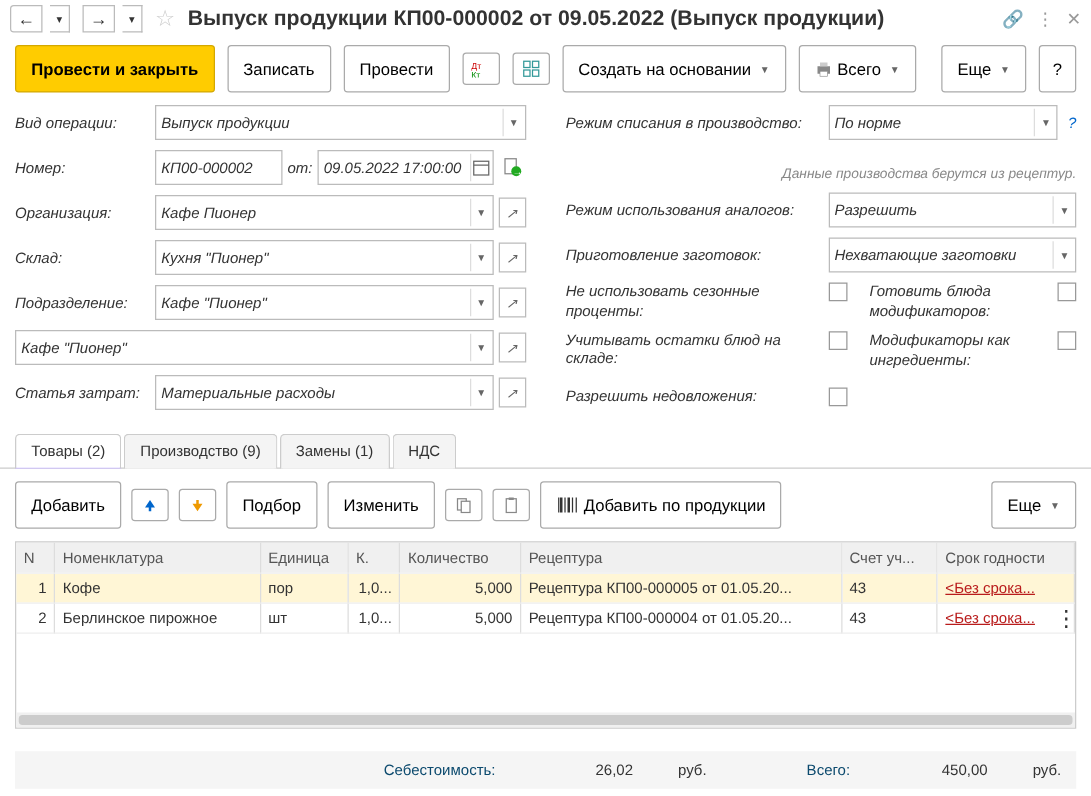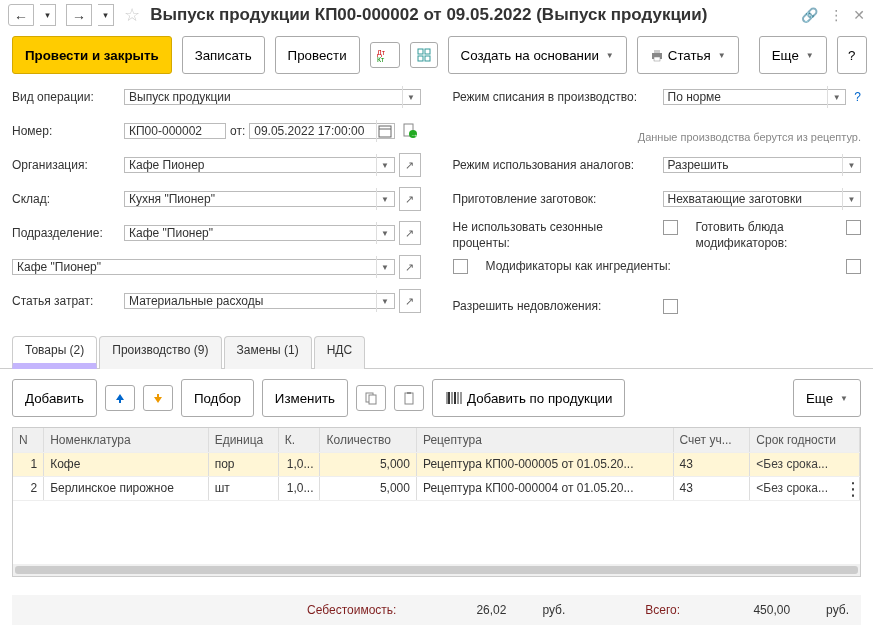--- a/index.html
+++ b/index.html
@@ -74,20 +74,21 @@
   font-weight: bold;
 }
 .btn.icon { padding: 4px 6px; width: 30px; justify-content: center; }
 .btn .caret { font-size: 8px; margin-left: 3px; color: #666; }
 .toolbar-spacer { flex: 1; }
 
 .form-area {
   display: flex;
   padding: 4px 12px 8px 12px;
   gap: 32px;
+  font-style: italic;
 }
 .form-col { flex: 1; }
 .form-row {
   display: flex;
   align-items: center;
   margin-bottom: 8px;
   min-height: 26px;
 }
 .form-label {
   width: 112px;
@@ -95,21 +96,21 @@
 }
 .form-col.right .form-label { width: 210px; }
 .input-wrap {
   flex: 1;
   display: flex;
   align-items: center;
   gap: 4px;
 }
 .input {
   border: 1px solid #bbb;
-  height: 16px;
+  height: 28px;
   padding: 0 4px;
   background: #fff;
   display: flex;
   align-items: center;
   flex: 1;
   min-width: 0;
 }
 .input.combo { padding-right: 0; }
 .dd-btn {
   width: 18px;
@@ -157,21 +158,21 @@
   background: #f4f4f4;
   margin-right: 2px;
   cursor: pointer;
   border-top-left-radius: 4px;
   border-top-right-radius: 4px;
   position: relative;
   top: 1px;
 }
 .tab.active {
   background: #fff;
-  border-bottom: 6px solid #c4b5fd;
+  border-bottom: 1px solid #c4b5fd;
 }
 
 .tab-toolbar {
   display: flex;
   align-items: center;
   padding: 10px 12px;
   gap: 8px;
 }
 .arrow-btn {
   width: 30px;
@@ -202,21 +203,21 @@
   text-overflow: ellipsis;
   height: 24px;
 }
 .table th {
   background: #f0f0f0;
   font-weight: normal;
   color: #555;
 }
 .table tr.selected td { background: #fff6d6; }
 .table td.num { text-align: right; }
-.table td.muted { color: #404040; }
+.table td.muted { color: #b91c1c; text-decoration: underline; }
 .col-n { width: 28px; }
 .col-nom { width: 150px; }
 .col-ed { width: 64px; }
 .col-k { width: 38px; }
 .col-qty { width: 88px; }
 .col-rec { width: 234px; }
 .col-acc { width: 70px; }
 .col-exp { width: 100px; }
 .hscroll {
   position: absolute;
@@ -234,21 +235,21 @@
 
 .totals {
   margin: 18px 12px 8px 12px;
   background: #f5f5f5;
   padding: 8px 12px;
   display: flex;
   justify-content: flex-end;
   gap: 30px;
   align-items: center;
 }
-.totals .lbl { color: #7f1d1d; }
+.totals .lbl { color: #0c4a6e; }
 .totals .val { width: 80px; text-align: right; }
 .totals .cur { margin-left: 6px; }
 
 .comment-row {
   display: flex;
   align-items: center;
   padding: 4px 12px;
   gap: 8px;
 }
 .comment-row .form-label { width: 96px; }
@@ -298,21 +299,21 @@
   <button class="btn">
       <span>Создать на основании</span>
       <span class="caret">▼</span>
     </button>
   <button class="btn">
     <svg class="print-ic">
         <rect x="2" y="5" width="10" height="6" fill="#888"></rect>
         <rect x="4" y="2" width="6" height="3" fill="#ccc"></rect>
         <rect x="4" y="9" width="6" height="4" fill="#fff" stroke="#888" stroke-width="0.5"></rect>
       </svg>
-    <span>Статья</span>
+    <span>Всего</span>
       <span class="caret">▼</span>
   </button>
   <div class="toolbar-spacer"></div>
   <button class="btn">
       <span>Еще</span>
       <span class="caret">▼</span>
     </button>
   <button class="btn" style="width:30px;justify-content:center">?</button>
 </div>
 
@@ -436,20 +437,21 @@
       </div>
     </div>
     <div class="form-row" style="align-items:flex-start">
       <div class="form-label" style="line-height:1.3">Не использовать сезонные проценты:</div>
       <span class="checkbox"></span>
       <div style="width:18px"></div>
       <div style="flex:1;line-height:1.3">Готовить блюда модификаторов:</div>
       <span class="checkbox"></span>
     </div>
     <div class="form-row" style="align-items:flex-start">
+      <div class="form-label">Учитывать остатки блюд на складе:</div>
       <span class="checkbox"></span>
       <div style="width:18px"></div>
       <div style="flex:1;line-height:1.3">Модификаторы как ингредиенты:</div>
       <span class="checkbox"></span>
     </div>
     <div class="form-row">
       <div class="form-label">Разрешить недовложения:</div>
       <span class="checkbox"></span>
     </div>
   </div>

